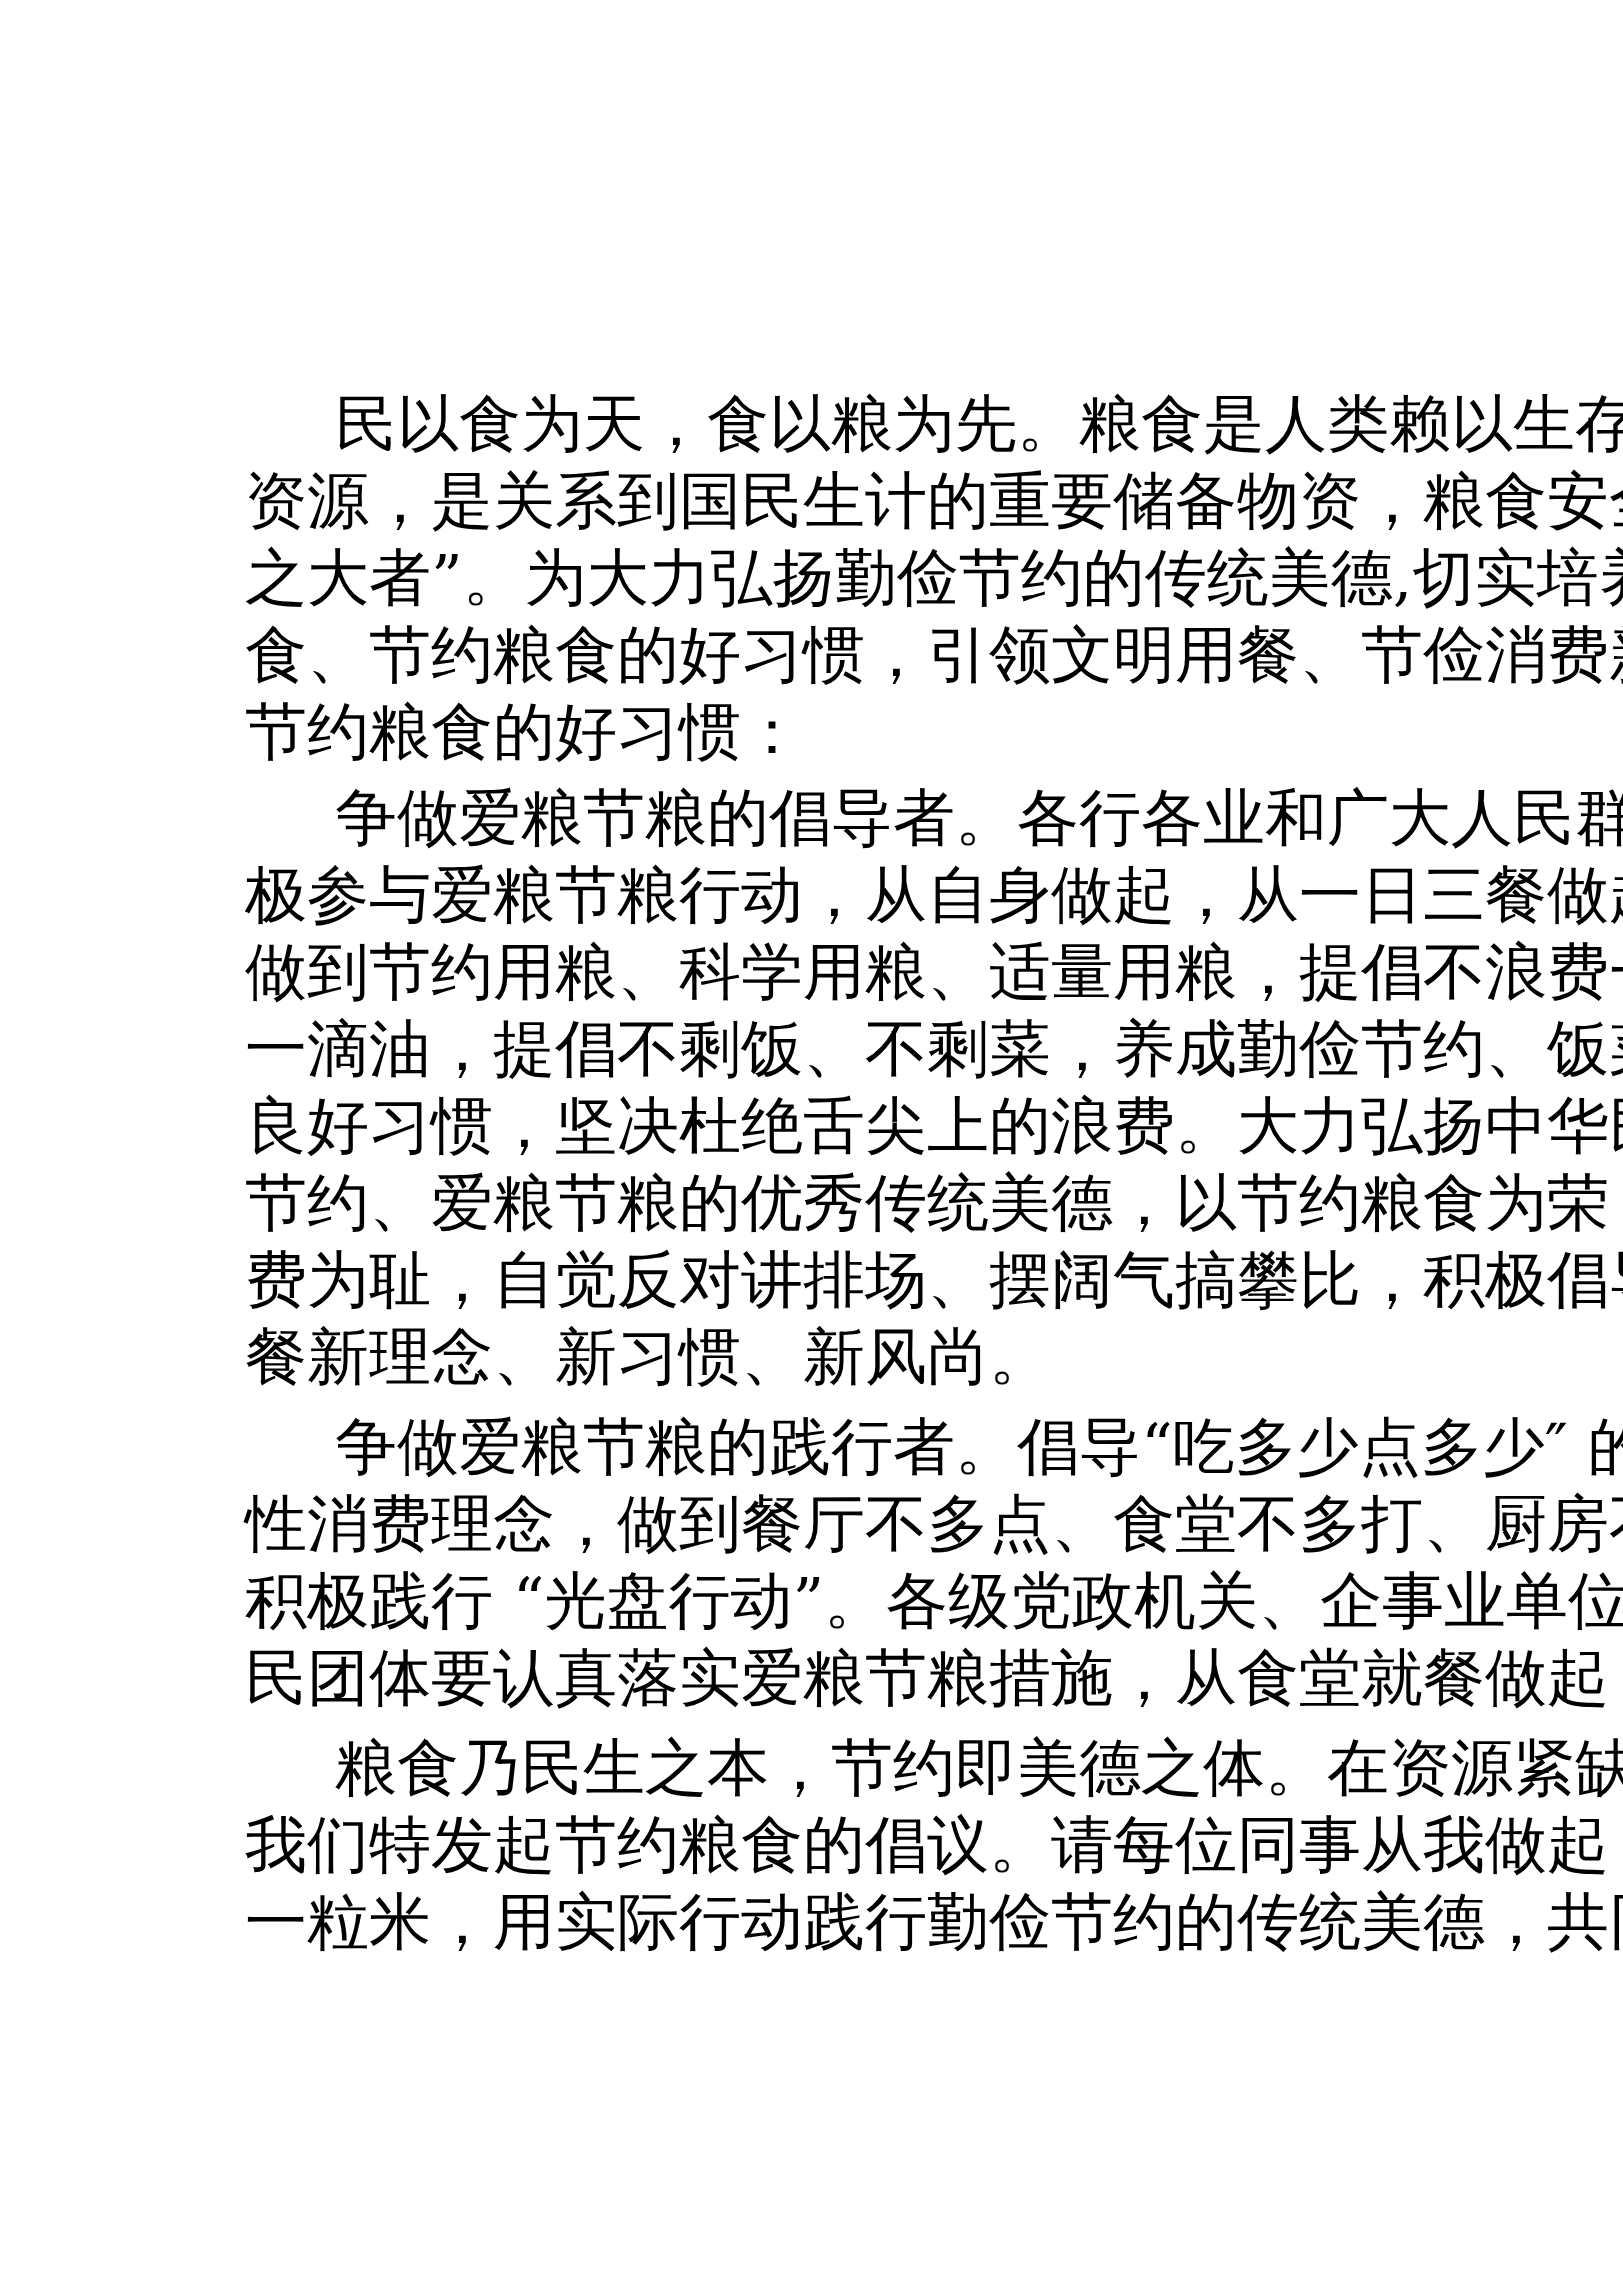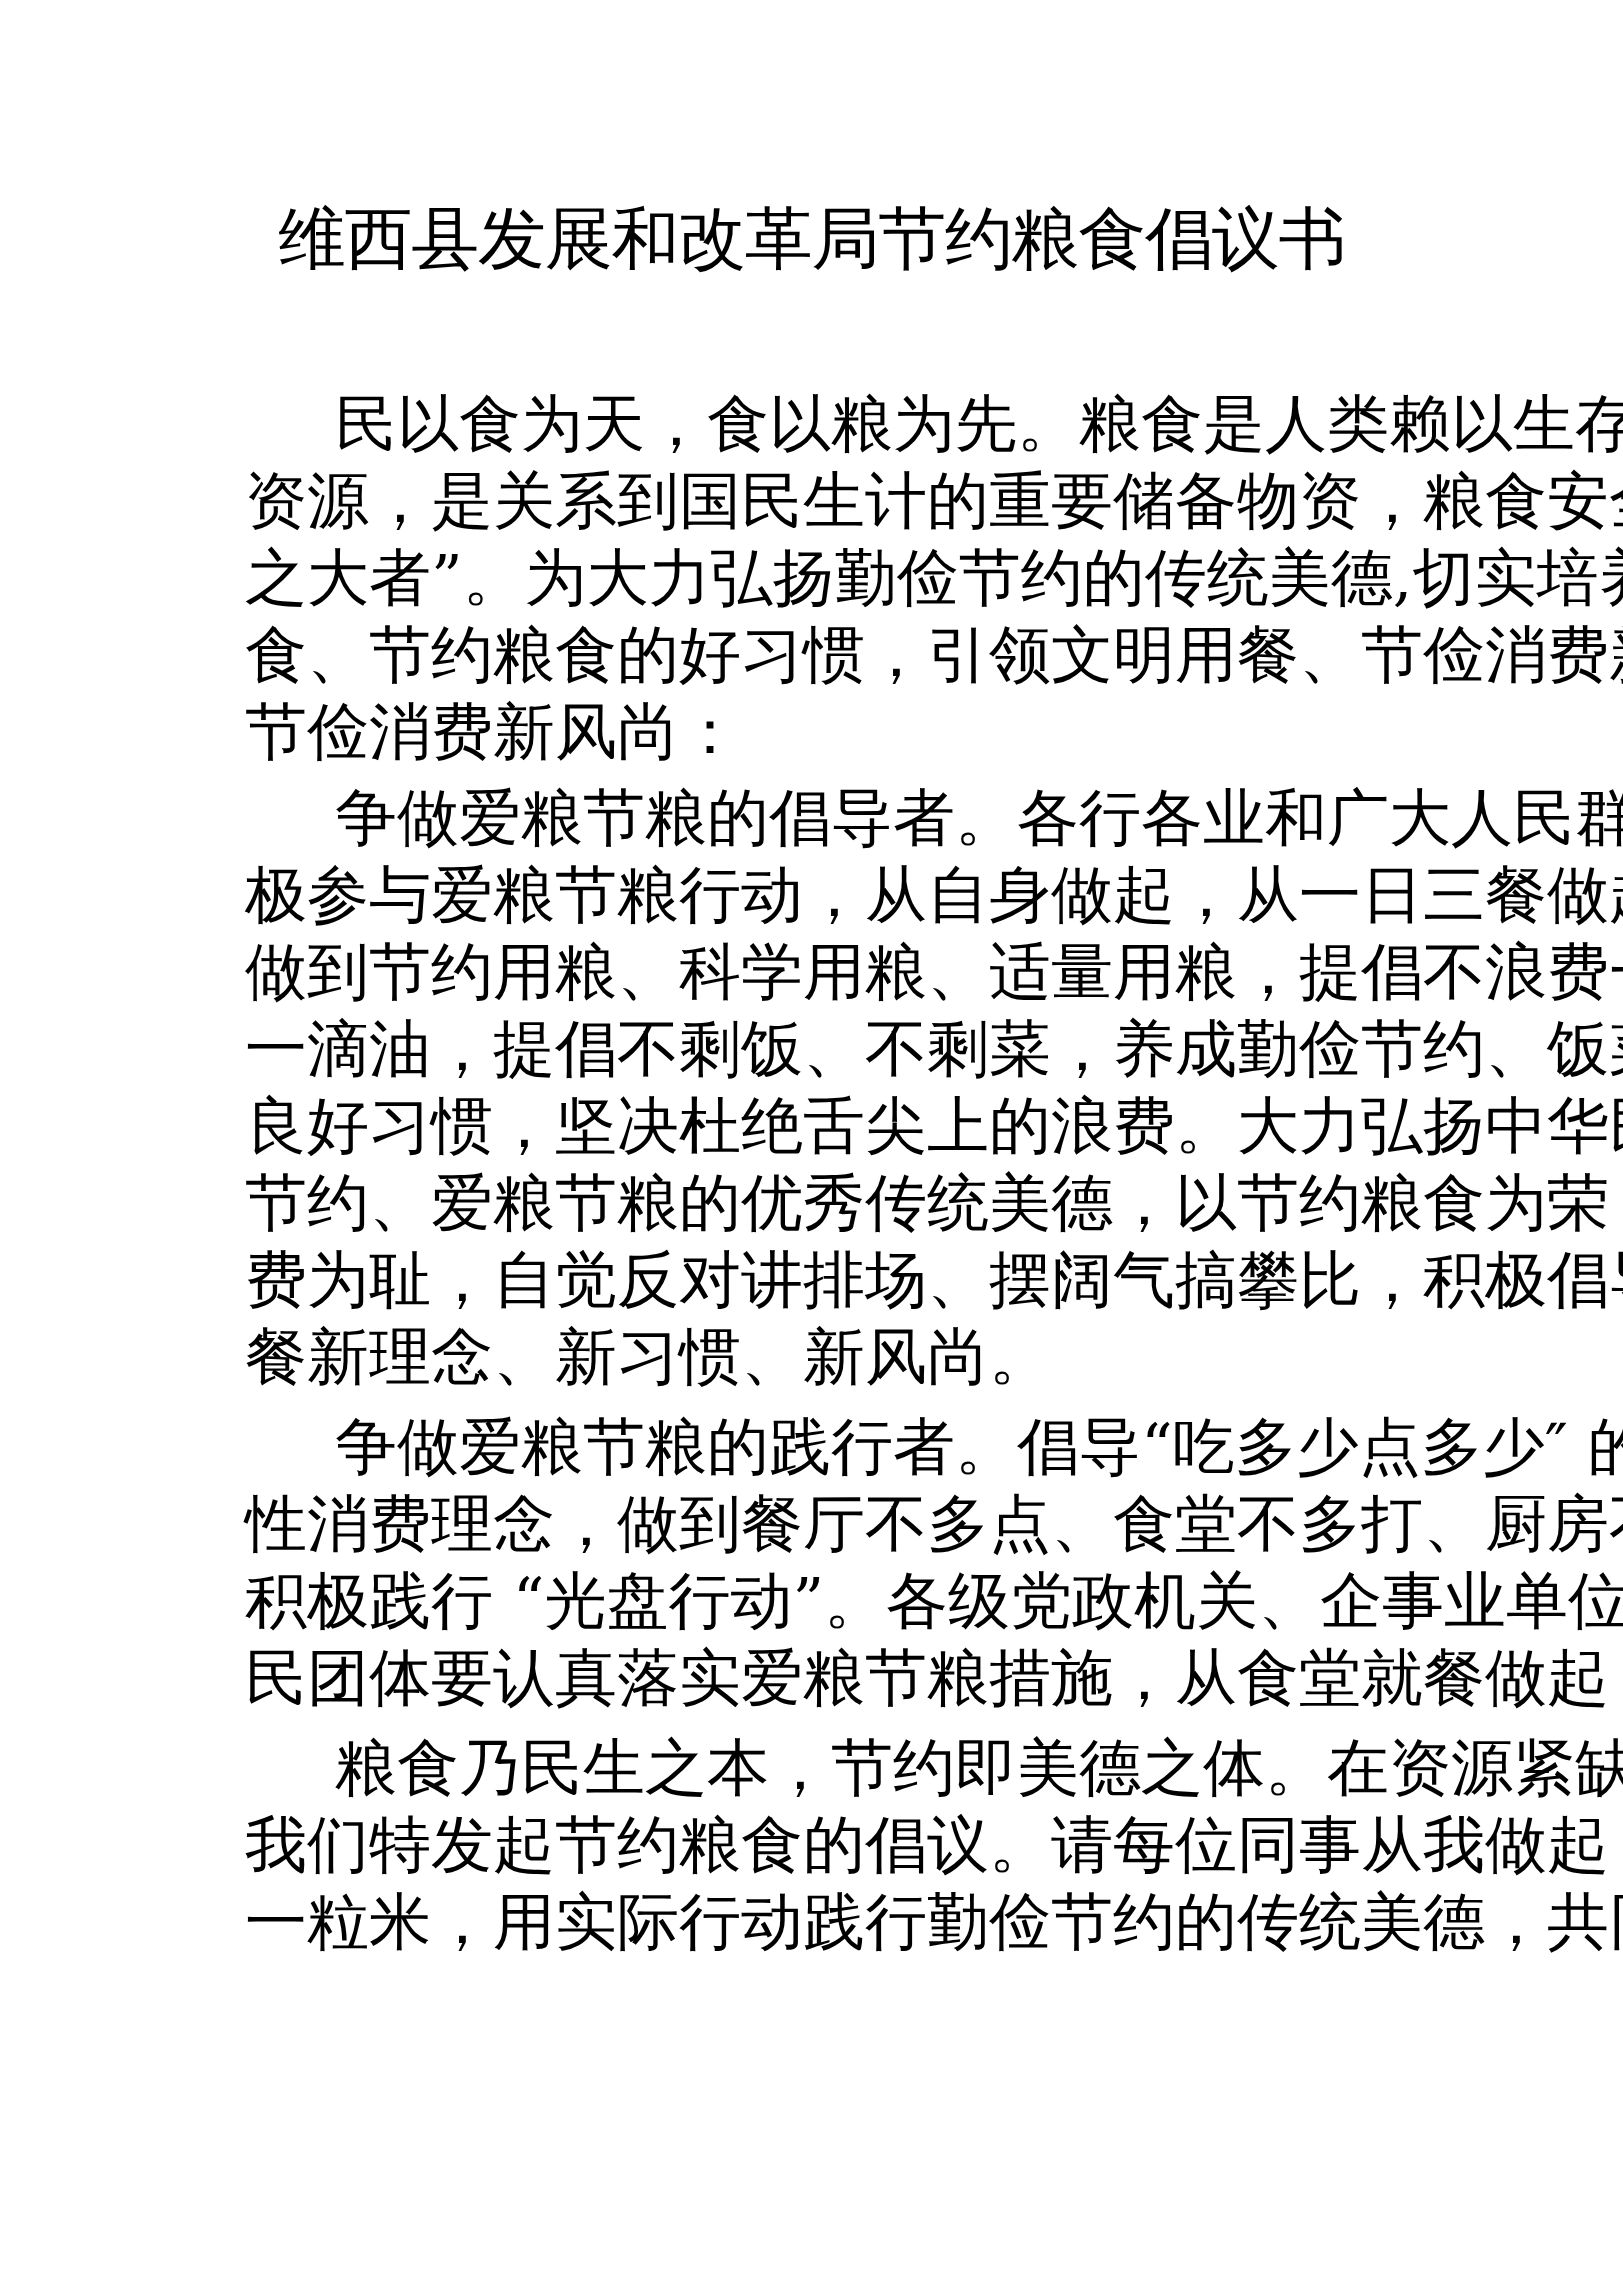--- a/index.html
+++ b/index.html
@@ -56,30 +56,29 @@
   }
   .line.indent {
     padding-left: 90px;
   }
 </style>
 </head>
 <body>
 
 <div class="page">
 
-  <div class="title">维西县发展和改革局节约粮食倡议书</div>
 
   <div class="body">
 
     <div class="para" style="margin-bottom:3.9px;">
       <span class="line indent">民以食为天，食以粮为先。粮食是人类赖以生存的宝贵</span>
       <span class="line">资源，是关系到国民生计的重要储备物资，粮食安全是“国</span>
       <span class="line">之大者”。为大力弘扬勤俭节约的传统美德,切实培养爱惜粮</span>
       <span class="line">食、节约粮食的好习惯，引领文明用餐、节俭消费新风尚，</span>
-      <span class="line last">节俭消费新风尚：</span>
+      <span class="line last">节约粮食的好习惯：</span>
     </div>
 
     <div class="para" style="margin-top:9.2px;">
       <span class="line indent">争做爱粮节粮的倡导者。各行各业和广大人民群众要积</span>
       <span class="line">极参与爱粮节粮行动，从自身做起，从一日三餐做起，自觉</span>
       <span class="line">做到节约用粮、科学用粮、适量用粮，提倡不浪费一粒粮、</span>
       <span class="line">一滴油，提倡不剩饭、不剩菜，养成勤俭节约、饭菜光盘的</span>
       <span class="line">良好习惯，坚决杜绝舌尖上的浪费。大力弘扬中华民族勤俭</span>
       <span class="line">节约、爱粮节粮的优秀传统美德，以节约粮食为荣，铺张浪</span>
       <span class="line">费为耻，自觉反对讲排场、摆阔气搞攀比，积极倡导文明用</span>

